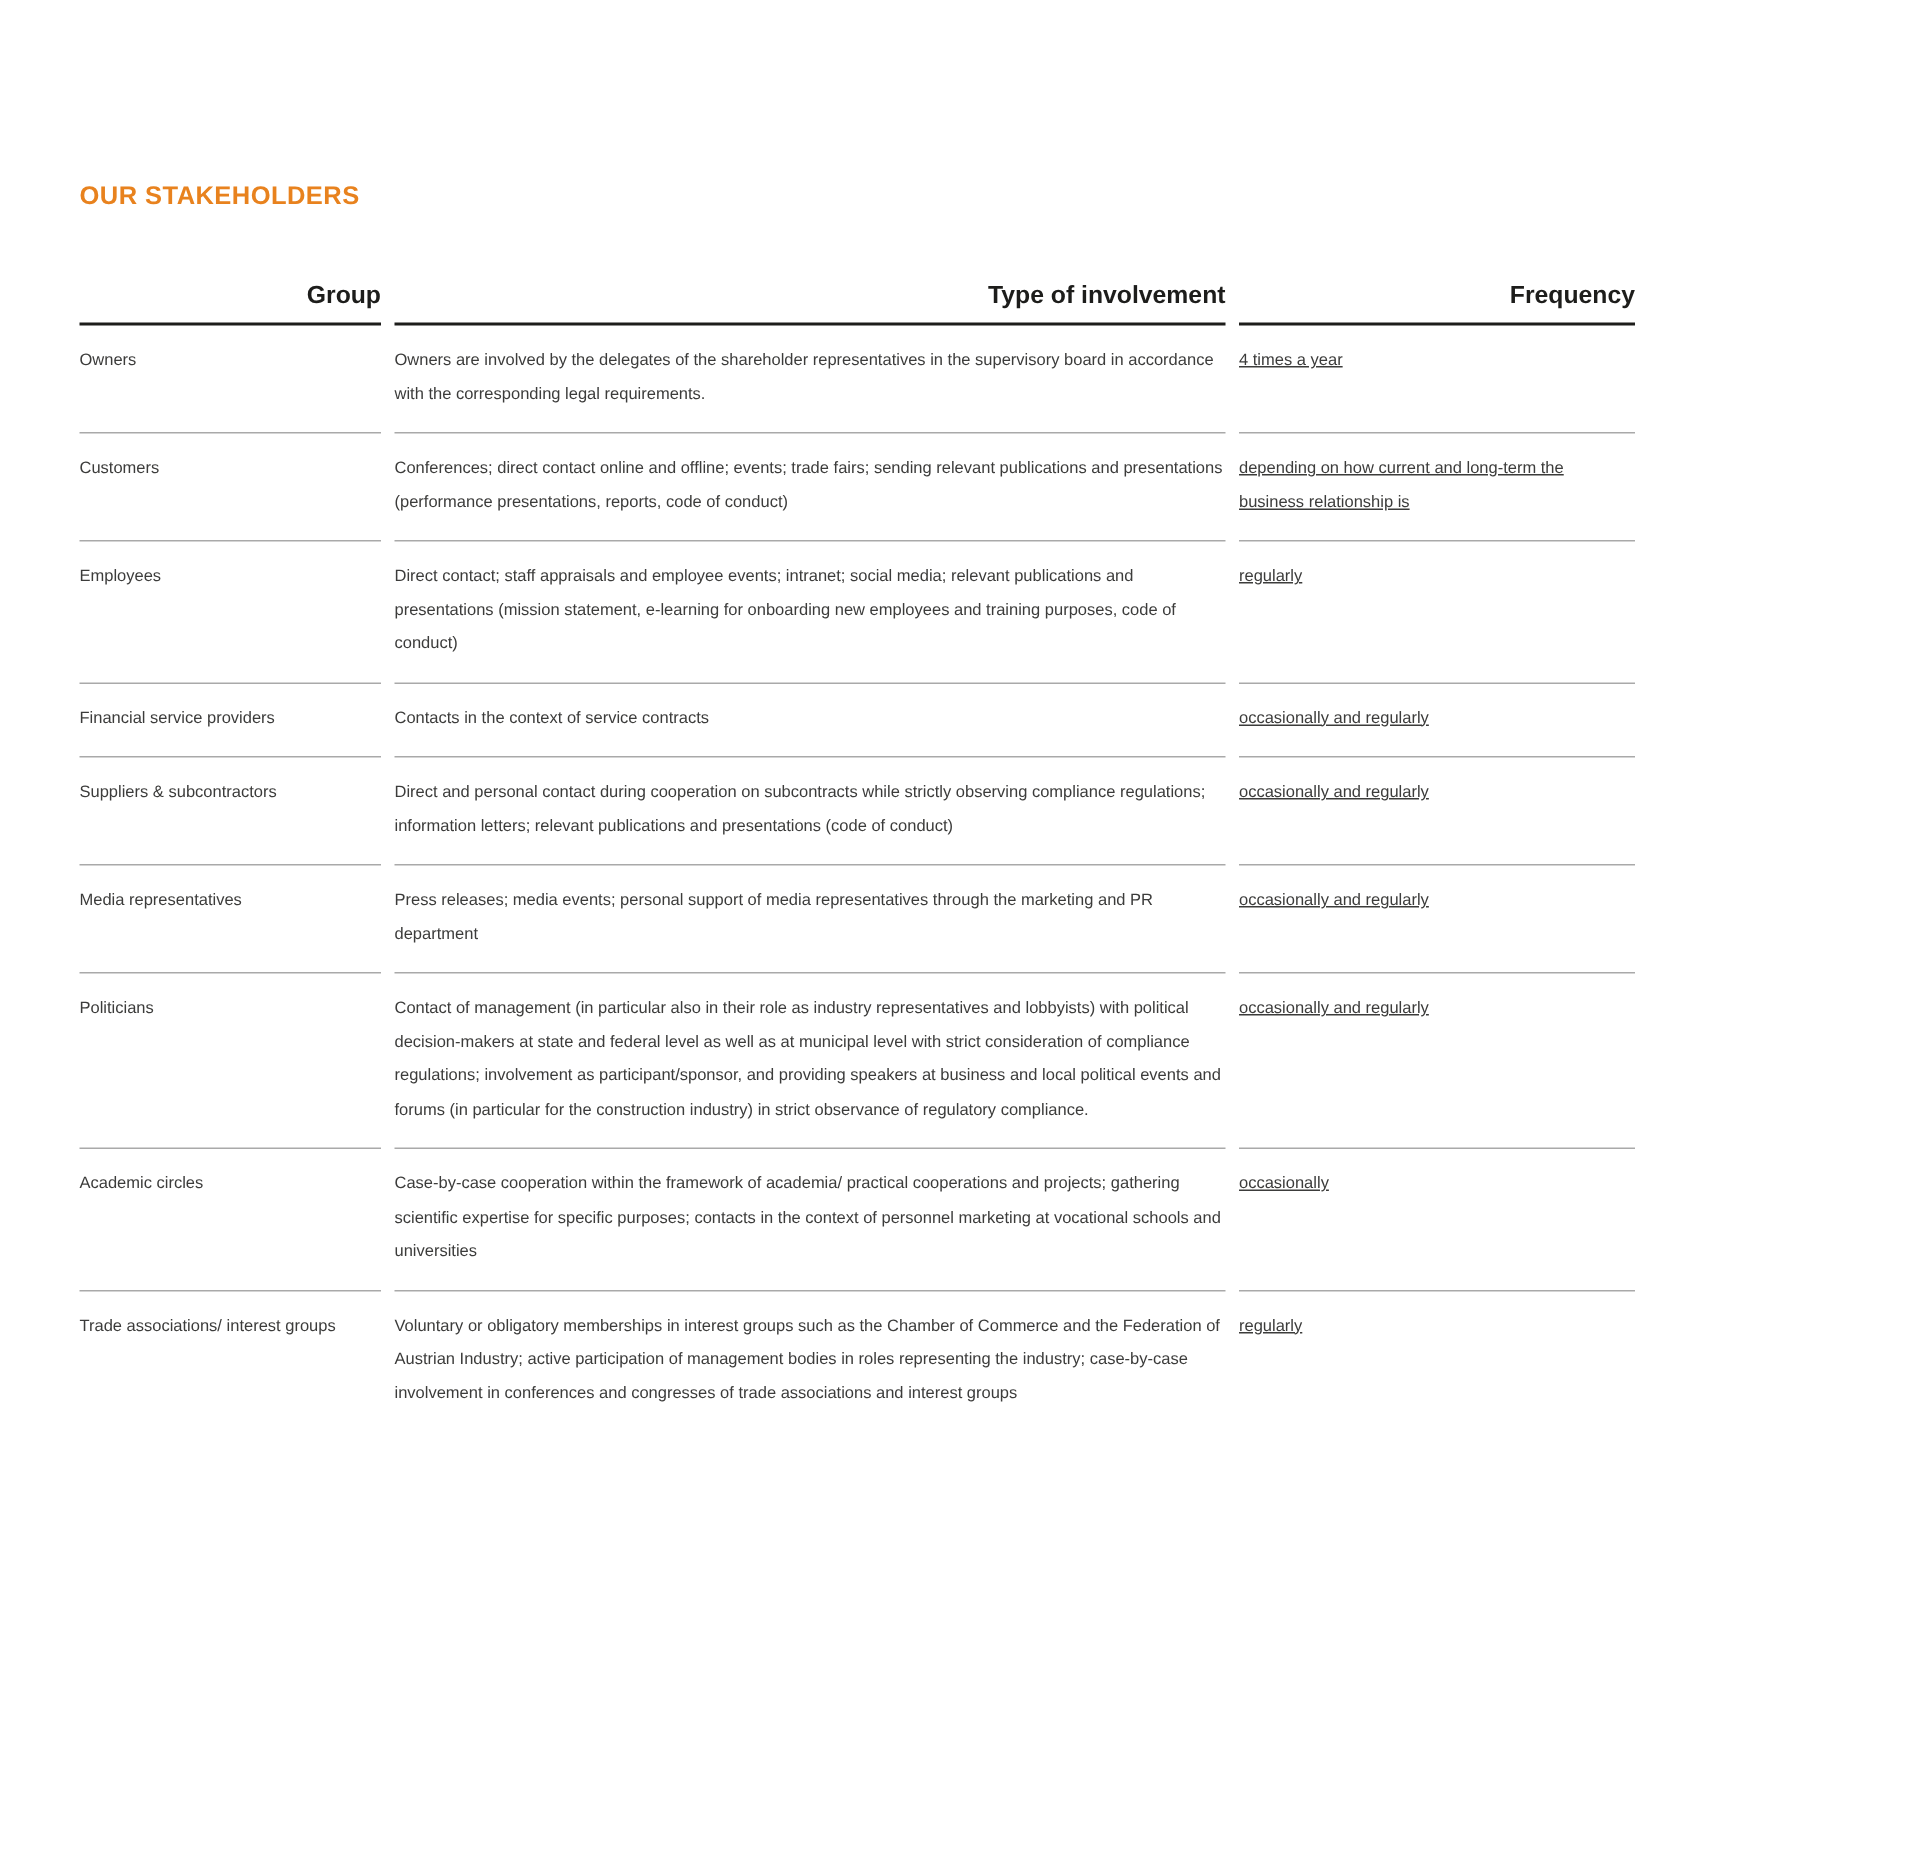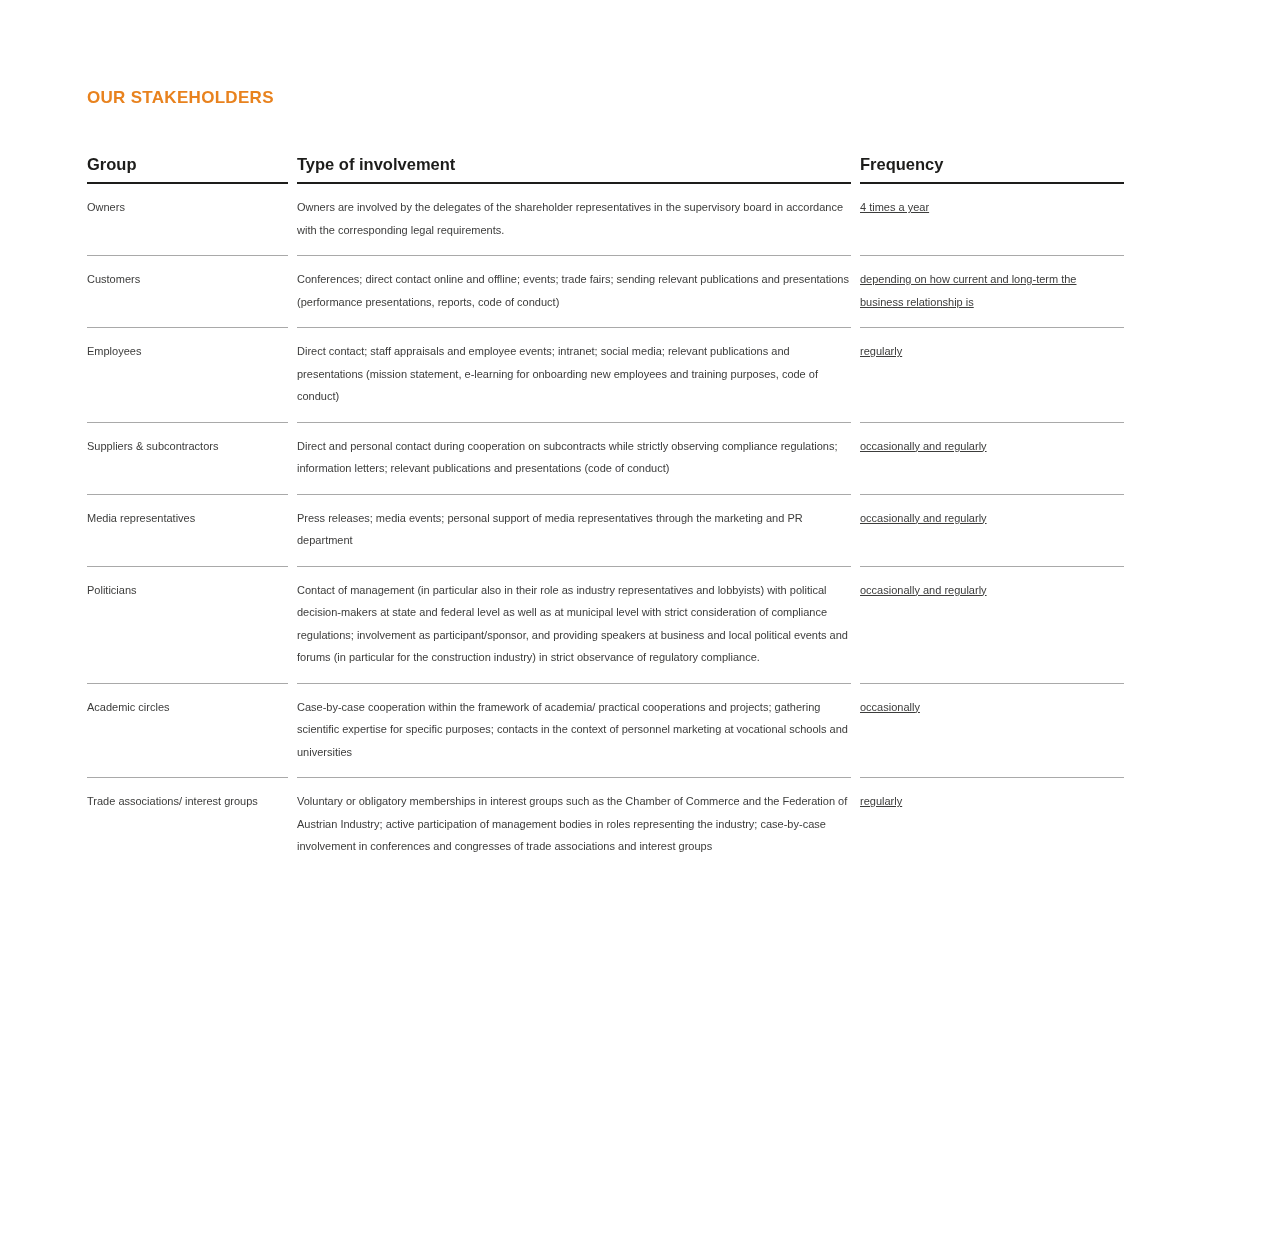--- a/index.html
+++ b/index.html
@@ -5,22 +5,22 @@
   * { margin: 0; padding: 0; box-sizing: border-box; }
   html, body { background: #ffffff; }
   body {
     width: 1280px;
     height: 1238px;
     font-family: "Liberation Sans", "DejaVu Sans", sans-serif;
     color: #3c3c3b;
     overflow: hidden;
   }
   .content {
-    padding-top: 87px;
-    margin-left: 87px;
+    padding-top: 120px;
+    margin-left: 53px;
     width: 1037px;
   }
   .page-title {
     font-size: 17px;
     font-weight: bold;
     letter-spacing: 0.3px;
     color: #e8821e;
     line-height: 21px;
     margin-bottom: 32px;
   }
@@ -28,21 +28,21 @@
     border-collapse: separate;
     border-spacing: 9px 0;
     margin-left: -9px;
     width: 1055px;
     table-layout: fixed;
   }
   col.c-group { width: 201px; }
   col.c-involvement { width: 554px; }
   col.c-frequency { width: 264px; }
   th {
-    text-align: left;
+    text-align: right;
     vertical-align: bottom;
     font-size: 16.5px;
     font-weight: bold;
     color: #1d1d1b;
     padding: 14px 0 7px 0;
     border-bottom: 2px solid #1d1d1b;
     line-height: 21px;
   }
   td {
     vertical-align: top;
@@ -87,20 +87,25 @@
     <td class="freq">depending on how current and long-term the business relationship is</td>
   </tr>
 
   <tr>
     <td class="group">Employees</td>
     <td class="involvement">Direct contact; staff appraisals and employee events; intranet; social media; relevant publications and presentations (mission statement, e-learning for onboarding new employees and training purposes, code of conduct)</td>
     <td class="freq">regularly</td>
   </tr>
 
 
+  <tr>
+    <td class="group">Financial service providers</td>
+    <td class="involvement">Contacts in the context of service contracts</td>
+    <td class="freq">occasionally and regularly</td>
+  </tr>
 
   <tr>
     <td class="group">Suppliers &amp; subcontractors</td>
     <td class="involvement">Direct and personal contact during cooperation on subcontracts while strictly observing compliance regulations; information letters; relevant publications and presentations (code of conduct)</td>
     <td class="freq">occasionally and regularly</td>
   </tr>
 
   <tr>
     <td class="group">Media representatives</td>
     <td class="involvement">Press releases; media events; personal support of media representatives through the marketing and PR department</td>

